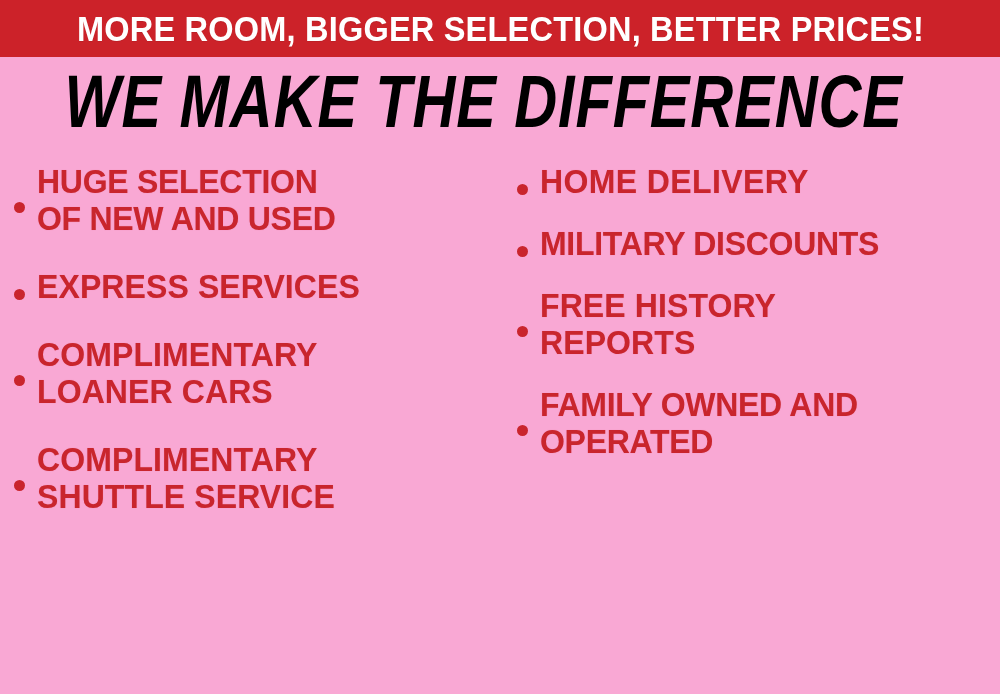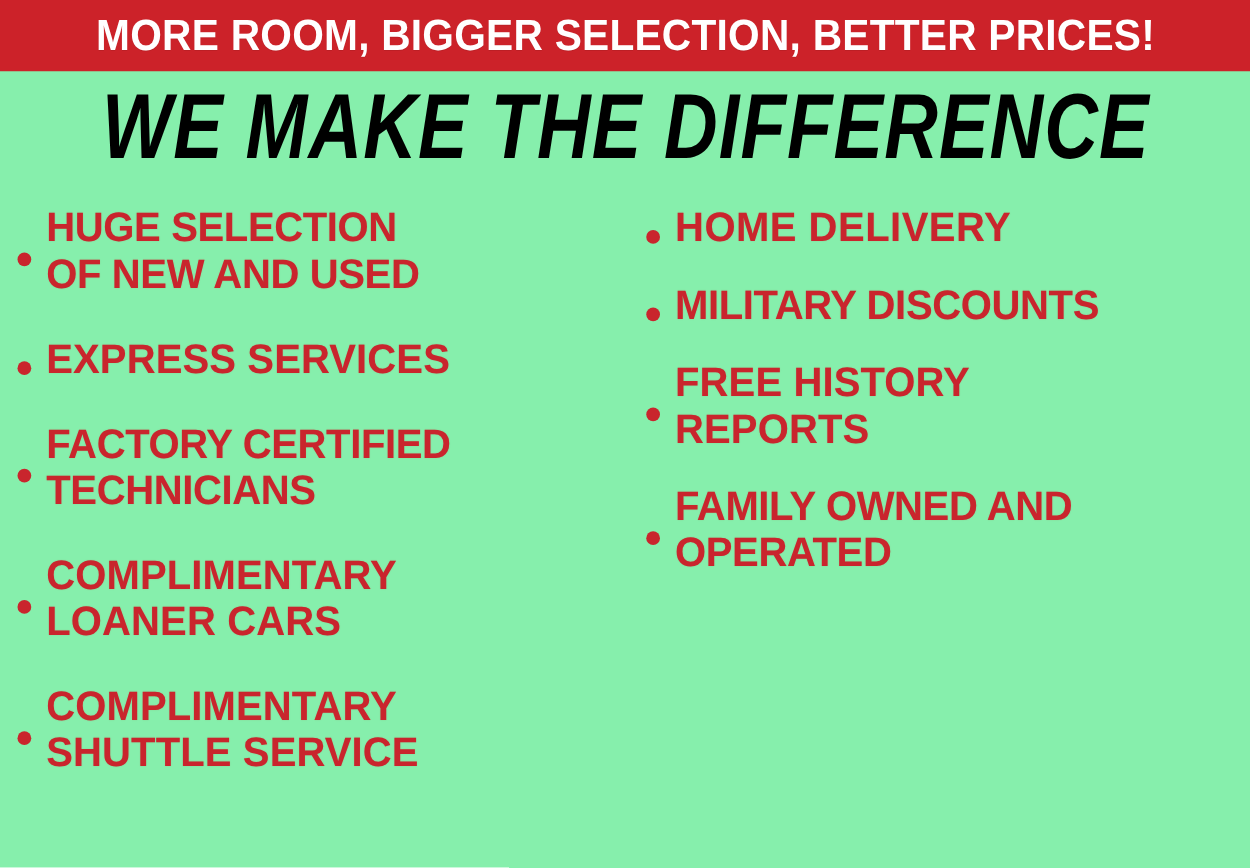--- a/index.html
+++ b/index.html
@@ -5,21 +5,21 @@
   html, body {
     margin: 0;
     padding: 0;
     background: #ffffff;
   }
 
   #poster {
     position: relative;
     width: 1000px;
     height: 694px;
-    background: #86efac;
+    background: #f9a8d4;
     overflow: hidden;
     font-family: "Liberation Sans", sans-serif;
     -webkit-font-smoothing: antialiased;
   }
 
   
   .banner {
     position: absolute;
     left: 0;
     top: 0;
@@ -40,21 +40,21 @@
     line-height: 1;
     transform: scaleX(0.93);
     transform-origin: center center;
     white-space: nowrap;
     text-shadow: 0 1px 0 rgba(0,0,0,0.08);
   }
 
   
   .headline-wrap {
     position: absolute;
-    left: 17px;
+    left: 0;
     top: 62px;
     width: 968px;
     height: 78px;
     display: flex;
     align-items: center;
     justify-content: center;
   }
 
   .headline {
     color: #000000;
@@ -154,25 +154,20 @@
         <span class="dot"></span>
         <span class="bullet-text t-tight">HUGE SELECTION
 OF NEW AND USED</span>
       </div>
 
       <div class="bullet-item">
         <span class="dot"></span>
         <span class="bullet-text">EXPRESS SERVICES</span>
       </div>
 
-      <div class="bullet-item">
-        <span class="dot"></span>
-        <span class="bullet-text t-tight">FACTORY CERTIFIED
-TECHNICIANS</span>
-      </div>
 
       <div class="bullet-item">
         <span class="dot"></span>
         <span class="bullet-text">COMPLIMENTARY
 LOANER CARS</span>
       </div>
 
       <div class="bullet-item">
         <span class="dot"></span>
         <span class="bullet-text">COMPLIMENTARY

